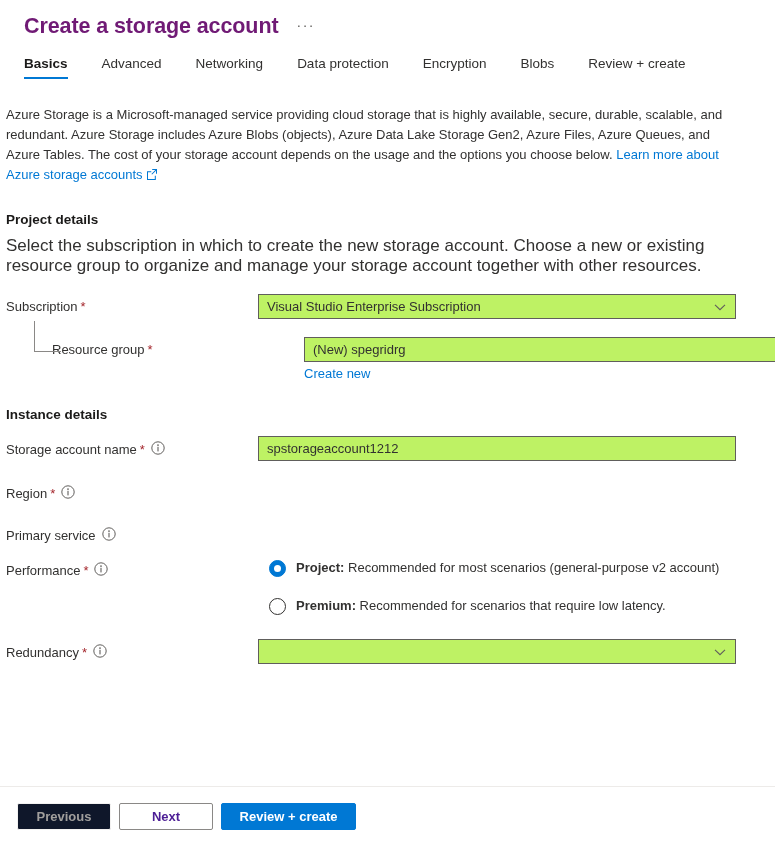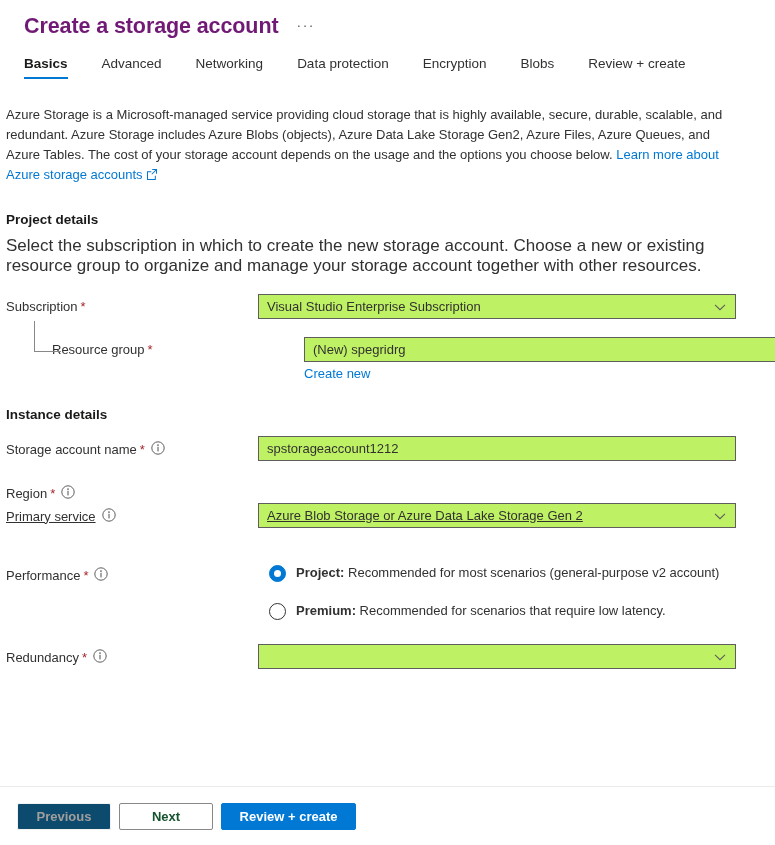--- a/index.html
+++ b/index.html
@@ -254,28 +254,28 @@
     display: inline-flex;
     align-items: center;
     justify-content: center;
     padding: 0 14px;
     margin-right: 8px;
     border-radius: 2px;
     cursor: pointer;
     border: 1px solid transparent;
   }
   .btn-disabled {
-    background: #0c4a6e;
+    background: #0f172a;
     color: #a19f9d;
     border-color: #f3f2f1;
     cursor: default;
   }
   .btn-default {
     background: #ffffff;
-    color: #14532d;
+    color: #4c1d95;
     border-color: #8a8886;
   }
   .btn-primary {
     background: #0078d4;
     color: #ffffff;
     border-color: #0078d4;
     min-width: 135px;
   }
 </style>
 </head>
@@ -353,49 +353,41 @@
               <rect x="6.45" y="5.8" width="1.1" height="4.6" fill="#605e5c"></rect>
             </svg></span>
       </div>
       <div class="field-col">
         <div class="text-box">
           <span>spstorageaccount1212</span>
         </div>
       </div>
     </div>
 
-    <div class="row" style="">
+    <div class="row" style="margin-bottom:19px;">
       <div class="label-col">
         <span>Region</span>
           <span class="req">*</span>
         <span class="info-icon"><svg width="14" height="14" viewBox="0 0 14 14">
               <circle cx="7" cy="7" r="6.2" stroke="#605e5c" stroke-width="1" fill="none"></circle>
               <circle cx="7" cy="4.1" r="0.85" fill="#605e5c"></circle>
               <rect x="6.45" y="5.8" width="1.1" height="4.6" fill="#605e5c"></rect>
             </svg></span>
       </div>
     </div>
 
-    <div class="row" style="margin-bottom:36px;text-decoration:underline;">
+    <div class="row" style="margin-bottom:14px;">
       <div class="label-col">
         <span>Primary service</span>
         <span class="info-icon"><svg width="14" height="14" viewBox="0 0 14 14">
               <circle cx="7" cy="7" r="6.2" stroke="#605e5c" stroke-width="1" fill="none"></circle>
               <circle cx="7" cy="4.1" r="0.85" fill="#605e5c"></circle>
               <rect x="6.45" y="5.8" width="1.1" height="4.6" fill="#605e5c"></rect>
             </svg></span>
       </div>
-      <div class="field-col">
-        <div class="select-box">
-          <span>Azure Blob Storage or Azure Data Lake Storage Gen 2</span>
-          <span class="chev"><svg width="12" height="8" viewBox="0 0 12 8">
-                <path d="M1 1.3L6 6.2l5-4.9" stroke="#605e5c" stroke-width="1.1" fill="none"></path>
-              </svg></span>
-        </div>
-      </div>
     </div>
 
     <div class="row" style="margin-bottom:24px;">
       <div class="label-col" style="padding-top:2px;">
         <span>Performance</span>
           <span class="req">*</span>
         <span class="info-icon"><svg width="14" height="14" viewBox="0 0 14 14">
               <circle cx="7" cy="7" r="6.2" stroke="#605e5c" stroke-width="1" fill="none"></circle>
               <circle cx="7" cy="4.1" r="0.85" fill="#605e5c"></circle>
               <rect x="6.45" y="5.8" width="1.1" height="4.6" fill="#605e5c"></rect>

